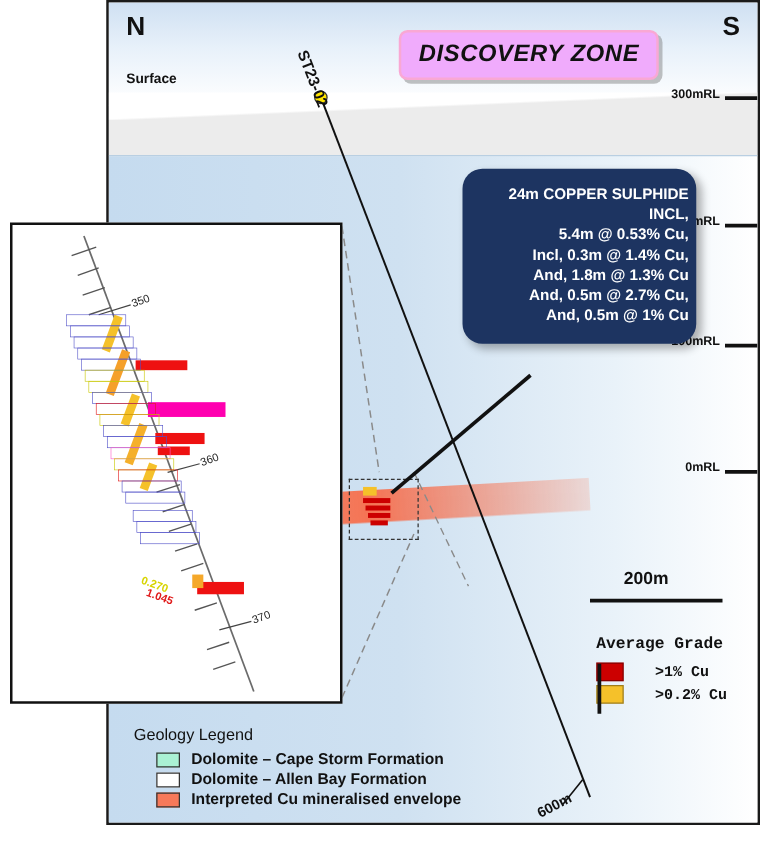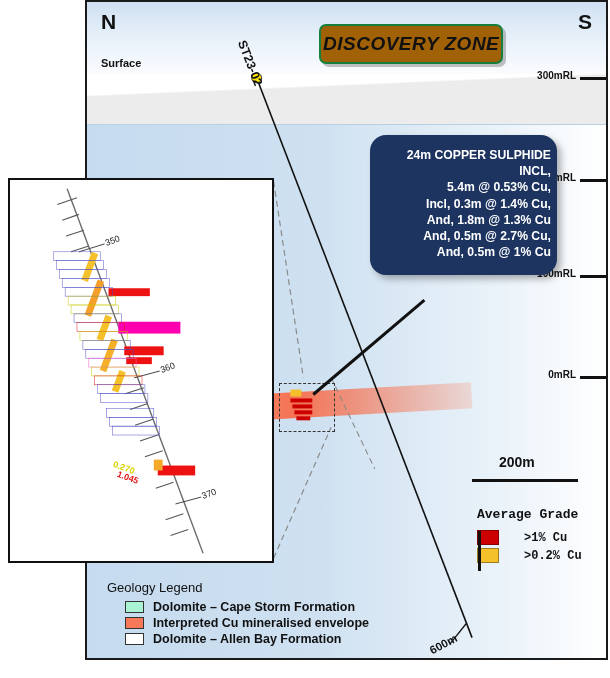--- a/index.html
+++ b/index.html
@@ -40,21 +40,21 @@
   }
 
   
   #north-label{position:absolute;left:14px;top:8px;font-size:21px;font-weight:bold;color:#111;}
   #south-label{position:absolute;right:14px;top:8px;font-size:21px;font-weight:bold;color:#111;}
   #surface-label{position:absolute;left:14px;top:55px;font-size:11px;font-weight:bold;color:#111;}
 
   
   #title-plaque{
     position:absolute;left:232px;top:22px;
-    padding:7px 2px;background:#a16207;border:2px solid #15803d;border-radius:7px;
+    padding:7px 14px;background:#f0abfc;border:2px solid #f9a8d4;border-radius:7px;
     box-shadow:3px 3px 0 rgba(120,120,120,.45);
   }
   #title-plaque span{
     font-size:19px;font-weight:bold;font-style:italic;letter-spacing:.5px;color:#111;
     white-space:nowrap;
   }
 
   
   .rl-tick{position:absolute;right:0;width:26px;height:0;border-top:3px solid #111;}
   .rl-label{position:absolute;right:30px;font-size:10px;font-weight:bold;color:#111;white-space:nowrap;}
@@ -67,21 +67,21 @@
   #grade-legend{position:absolute;left:390px;top:505px;width:120px;font-family:Liberation Mono, monospace;}
   #grade-title{font-size:13px;font-weight:bold;color:#111;margin-bottom:8px;}
   #grade-stem{position:absolute;left:1px;top:24px;width:0;height:40px;border-left:3px solid #111;}
   .grade-row{display:flex;align-items:center;margin-bottom:3px;gap:17px;}
   .grade-chip{width:20px;height:13px;margin-right:8px;border:1px solid rgba(0,0,0,.35);}
   .grade-text{font-size:12px;font-weight:bold;color:#111;}
 
   
   #geology-legend{position:absolute;left:20px;top:578px;}
   #geology-title{font-size:13px;color:#111;margin-bottom:5px;}
-  .geo-row{display:flex;align-items:center;margin-bottom:2px;padding-left:18px;}
+  .geo-row{display:flex;align-items:flex-end;margin-bottom:2px;padding-left:18px;}
   .geo-chip{width:19px;height:12px;margin-right:9px;border:1px solid #333;box-sizing:border-box;}
   .geo-text{font-size:12.5px;font-weight:bold;color:#111;}
 
   
   #envelope{
     position:absolute;left:-35px;top:392px;width:420px;height:26px;
     background:linear-gradient(to right,rgba(248,140,110,.15) 0%,rgba(247,118,84,.85) 42%,
                rgba(247,110,76,.95) 58%,rgba(248,145,116,.25) 100%);
     transform:rotate(-3.2deg);
     filter:blur(.6px);
@@ -192,26 +192,26 @@
   </div>
 
   <div id="geology-legend">
     <div id="geology-title">Geology Legend</div>
     <div id="geology-rows">
         <div class="geo-row">
           <span class="geo-chip" style="background: rgb(170, 242, 212);"></span>
           <span class="geo-text">Dolomite – Cape Storm Formation</span>
         </div>
         <div class="geo-row">
+          <span class="geo-chip" style="background: rgb(255, 255, 255);"></span>
+          <span class="geo-text">Dolomite – Allen Bay Formation</span>
+        </div>
+        <div class="geo-row">
           <span class="geo-chip" style="background: rgb(247, 121, 90);"></span>
           <span class="geo-text">Interpreted Cu mineralised envelope</span>
-        </div>
-        <div class="geo-row">
-          <span class="geo-chip" style="background: rgb(255, 255, 255);"></span>
-          <span class="geo-text">Dolomite – Allen Bay Formation</span>
         </div>
       </div>
   </div>
 
   <div id="callout">
     <div id="callout-lines">
         <p>24m COPPER SULPHIDE</p>
         <p>INCL,</p>
         <p class="lead">5.4m @ 0.53% Cu,</p>
         <p>Incl, 0.3m @ 1.4% Cu,</p>

